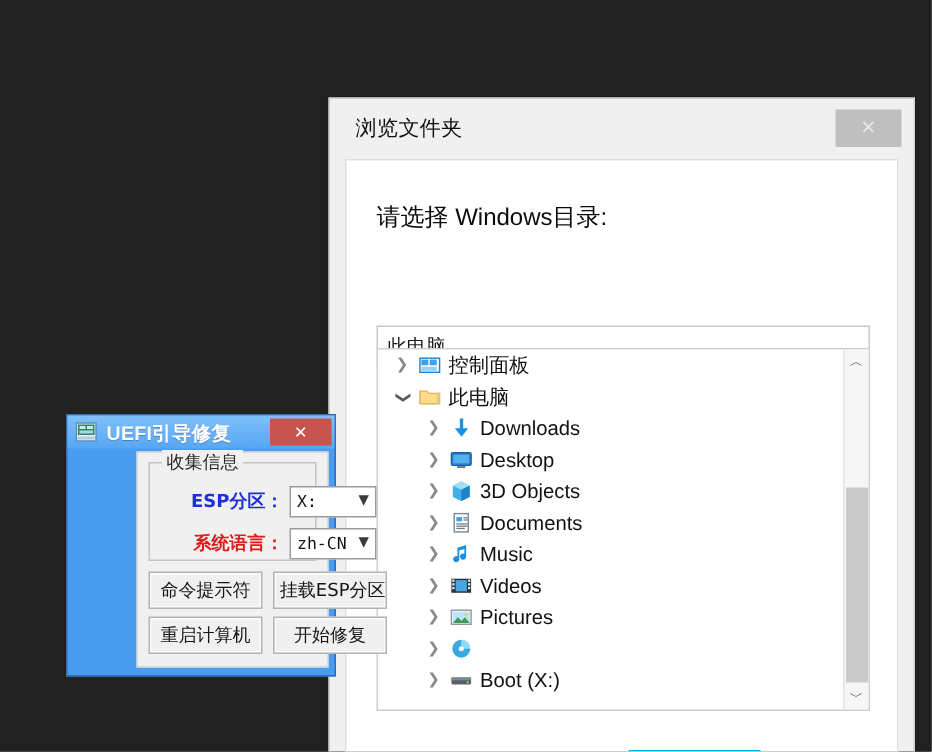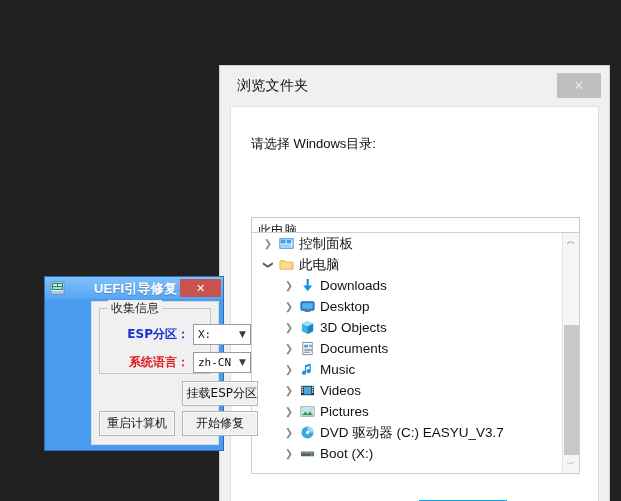--- a/index.html
+++ b/index.html
@@ -85,21 +85,21 @@
     bottom: 10px;
     background: #ffffff;
     border: 1px solid #dfdfdf;
     box-sizing: border-box;
   }
 
   #browse-prompt {
     position: absolute;
     left: 20px;
     top: 28px;
-    font-size: 13px;
+    font-size: 16px;
     color: #0b0b0b;
   }
 
   #path-input {
     position: absolute;
     left: 20px;
     top: 110px;
     width: 329px;
     height: 27px;
     box-sizing: border-box;
@@ -230,21 +230,20 @@
   }
   #uefi-title {
     position: absolute;
     left: 26px;
     top: 3px;
     font-size: 13px;
     font-weight: bold;
     color: #ffffff;
     text-shadow: 0 1px 0 rgba(0,0,0,0.25);
     letter-spacing: 0.2px;
-    margin-left: 23px;
   }
   #uefi-close {
     position: absolute;
     right: 2px;
     top: 2px;
     width: 41px;
     height: 18px;
     background: #c9534f;
     border: none;
     padding: 0;
@@ -478,21 +477,20 @@
           </div>
           <div class="tree-row" style="padding-left: 29px;">
             <span class="chev" style="transform: none;">❯</span>
             <span class="ticon">
               <svg viewBox="0 0 16 16" width="15" height="15">
                 <circle cx="8" cy="8" r="6.4" fill="#39a8e0"></circle>
                 <path d="M8 1.6a6.4 6.4 0 0 1 6.4 6.4H8z" fill="#8fdcf7"></path>
                 <circle cx="8" cy="8" r="1.8" fill="#f0f6fa"></circle>
               </svg>
             </span>
-            <span class="tlabel">DVD 驱动器 (C:) EASYU_V3.7</span>
           </div>
           <div class="tree-row" style="padding-left: 29px;">
             <span class="chev" style="transform: none;">❯</span>
             <span class="ticon">
               <svg viewBox="0 0 16 16" width="15" height="15">
                 <rect x="1" y="6" width="14" height="5" rx="1" fill="#55606a"></rect>
                 <rect x="1" y="6" width="14" height="2" fill="#7b8893"></rect>
                 <circle cx="12.6" cy="9.5" r="0.8" fill="#9fe06a"></circle>
               </svg>
             </span>
@@ -541,17 +539,18 @@
 
       <div class="field-row" id="row-lang">
         <div class="field-label" id="lbl-lang">系统语言：</div>
         <div class="combo">
           <span class="cval">zh-CN</span>
           <span class="carrow">▼</span>
         </div>
       </div>
     </div>
 
+    <button class="act-btn" id="btn-cmd">命令提示符</button>
     <button class="act-btn" id="btn-mount">挂载ESP分区</button>
     <button class="act-btn" id="btn-reboot">重启计算机</button>
     <button class="act-btn" id="btn-repair">开始修复</button>
   </div>
 </div>
 
 </body></html>

